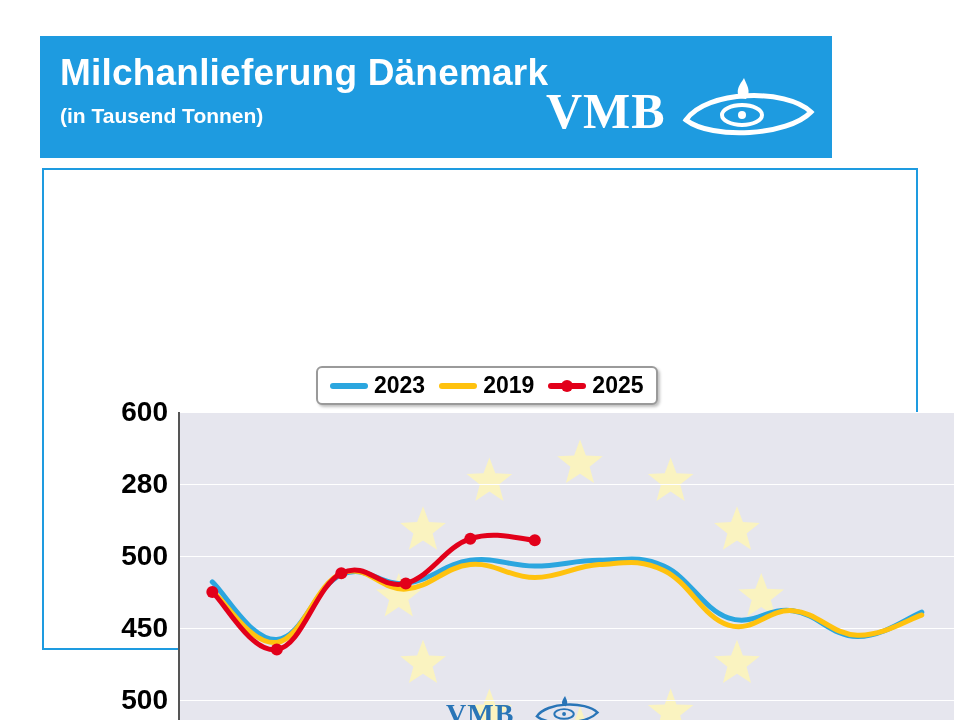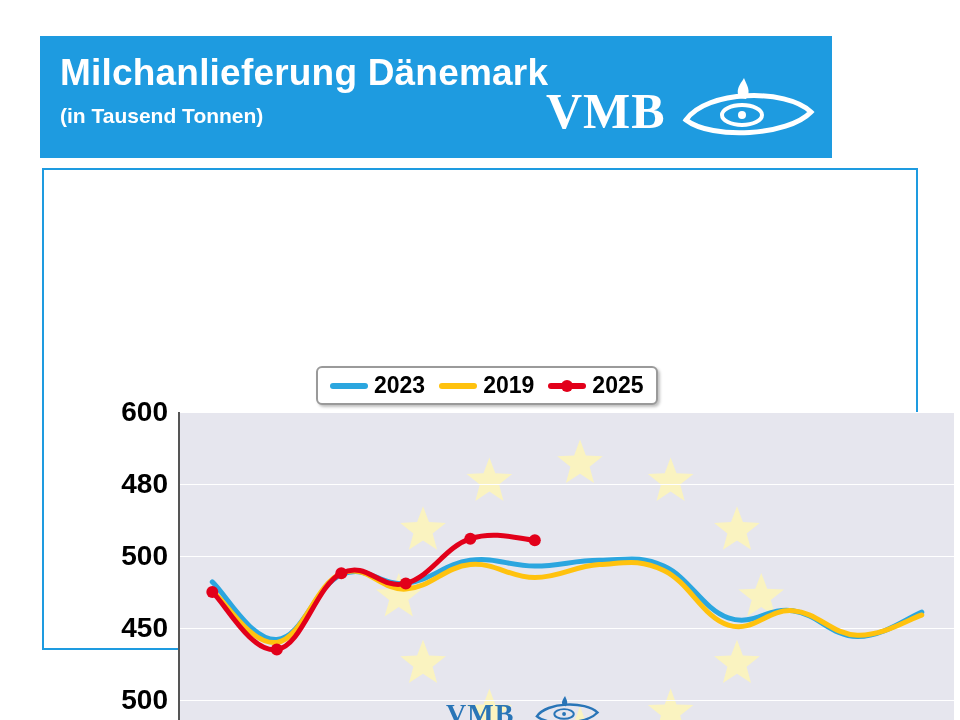--- a/index.html
+++ b/index.html
@@ -271,21 +271,21 @@
           <div class="gridline" style="top: 288px;"></div>
           <div class="gridline" style="top: 216px;"></div>
           <div class="gridline" style="top: 144px;"></div>
           <div class="gridline" style="top: 72px;"></div>
           <div class="gridline" style="top: 0px;"></div>
         </div>
       <div id="y-labels">
           <div class="y-label" style="top: 288px;">500</div>
           <div class="y-label" style="top: 216px;">450</div>
           <div class="y-label" style="top: 144px;">500</div>
-          <div class="y-label" style="top: 72px;">480</div>
+          <div class="y-label" style="top: 72px;">280</div>
           <div class="y-label" style="top: 0px;">600</div>
         </div>
       <div id="x-labels"></div>
       <svg id="series-svg" viewBox="0 0 774 360" preserveAspectRatio="none">
           <path d="M32.3,169.9C45.1,181.4 71.0,229.0 96.8,227.5C122.5,226.1 135.4,174.0 161.3,162.7C187.1,151.5 199.9,174.2 225.8,171.4C251.6,168.5 264.4,151.8 290.3,148.3C316.1,144.9 328.9,154.1 354.8,154.1C380.6,154.1 393.4,148.3 419.3,148.3C445.1,148.3 457.9,142.6 483.8,154.1C509.6,165.6 522.5,197.0 548.3,205.9C574.0,214.8 587.0,195.0 612.8,198.7C638.5,202.5 651.5,224.4 677.3,224.6C703.0,224.9 728.9,205.1 741.8,200.2" fill="none" stroke="#2BA6DF" stroke-width="5" stroke-linecap="round" stroke-linejoin="round" vector-effect="non-scaling-stroke"></path>
           <path d="M32.3,178.6C45.1,188.9 71.0,233.9 96.8,230.4C122.5,226.9 135.4,171.9 161.3,161.3C187.1,150.6 199.9,178.8 225.8,177.1C251.6,175.4 264.4,154.9 290.3,152.6C316.1,150.3 328.9,165.6 354.8,165.6C380.6,165.6 393.4,154.1 419.3,152.6C445.1,151.2 457.9,146.3 483.8,158.4C509.6,170.5 522.5,205.1 548.3,213.1C574.0,221.2 587.0,196.7 612.8,198.7C638.5,200.7 651.5,222.3 677.3,223.2C703.0,224.1 728.9,207.1 741.8,203.0" fill="none" stroke="#FFC20E" stroke-width="5" stroke-linecap="round" stroke-linejoin="round" vector-effect="non-scaling-stroke"></path>
           <path d="M32.3,180.0C45.1,191.5 71.0,241.3 96.8,237.6C122.5,233.9 135.4,174.5 161.3,161.3C187.1,148.0 199.9,178.3 225.8,171.4C251.6,164.4 264.4,135.4 290.3,126.7C316.1,118.1 341.9,127.9 354.8,128.2" fill="none" stroke="#E2001A" stroke-width="5" stroke-linecap="round" stroke-linejoin="round" vector-effect="non-scaling-stroke"></path>
           <circle cx="32.3" cy="180.0" r="6" fill="#E2001A"></circle>
           <circle cx="96.8" cy="237.6" r="6" fill="#E2001A"></circle>
           <circle cx="161.3" cy="161.3" r="6" fill="#E2001A"></circle>

